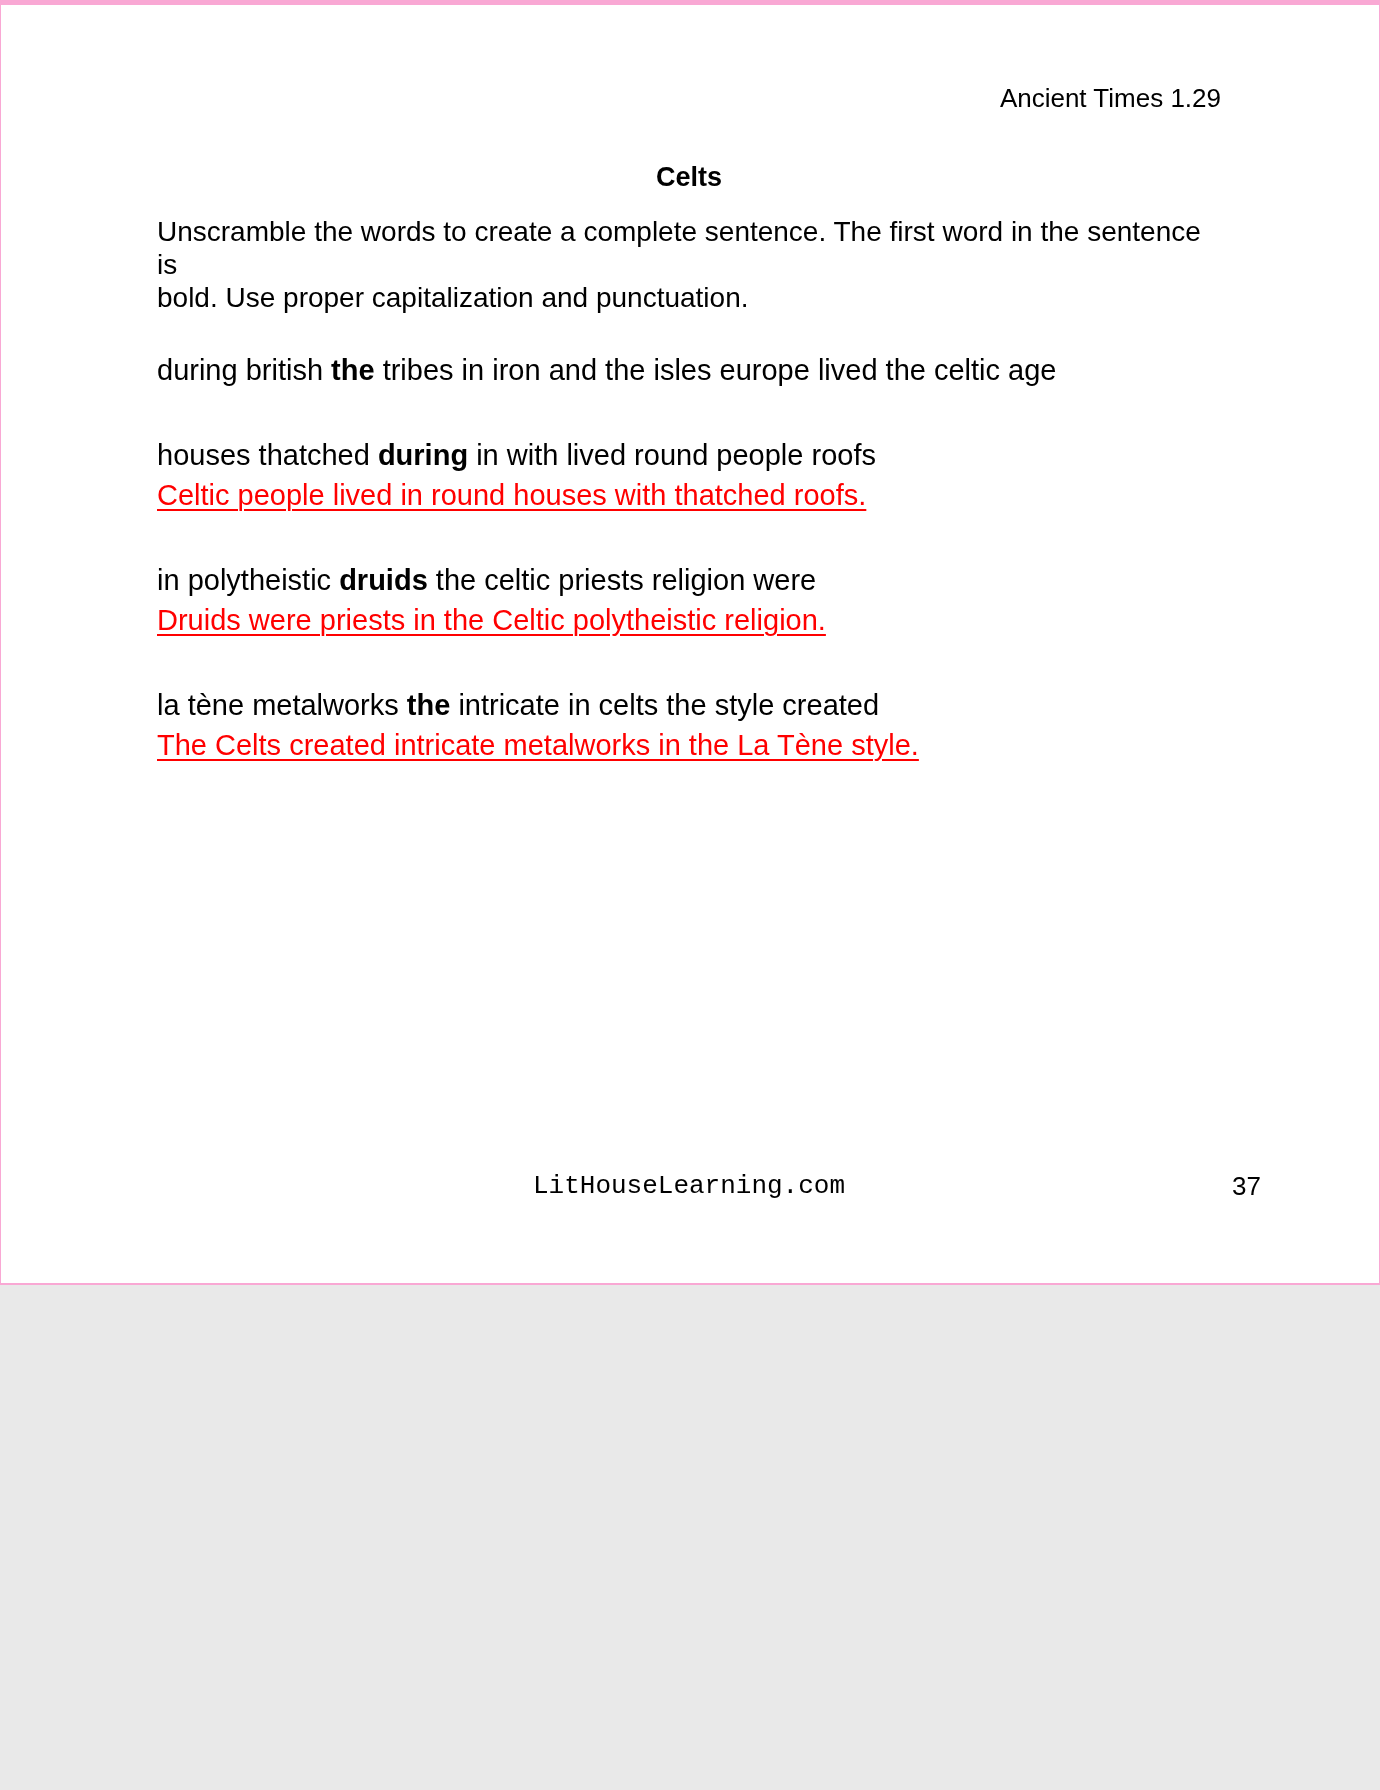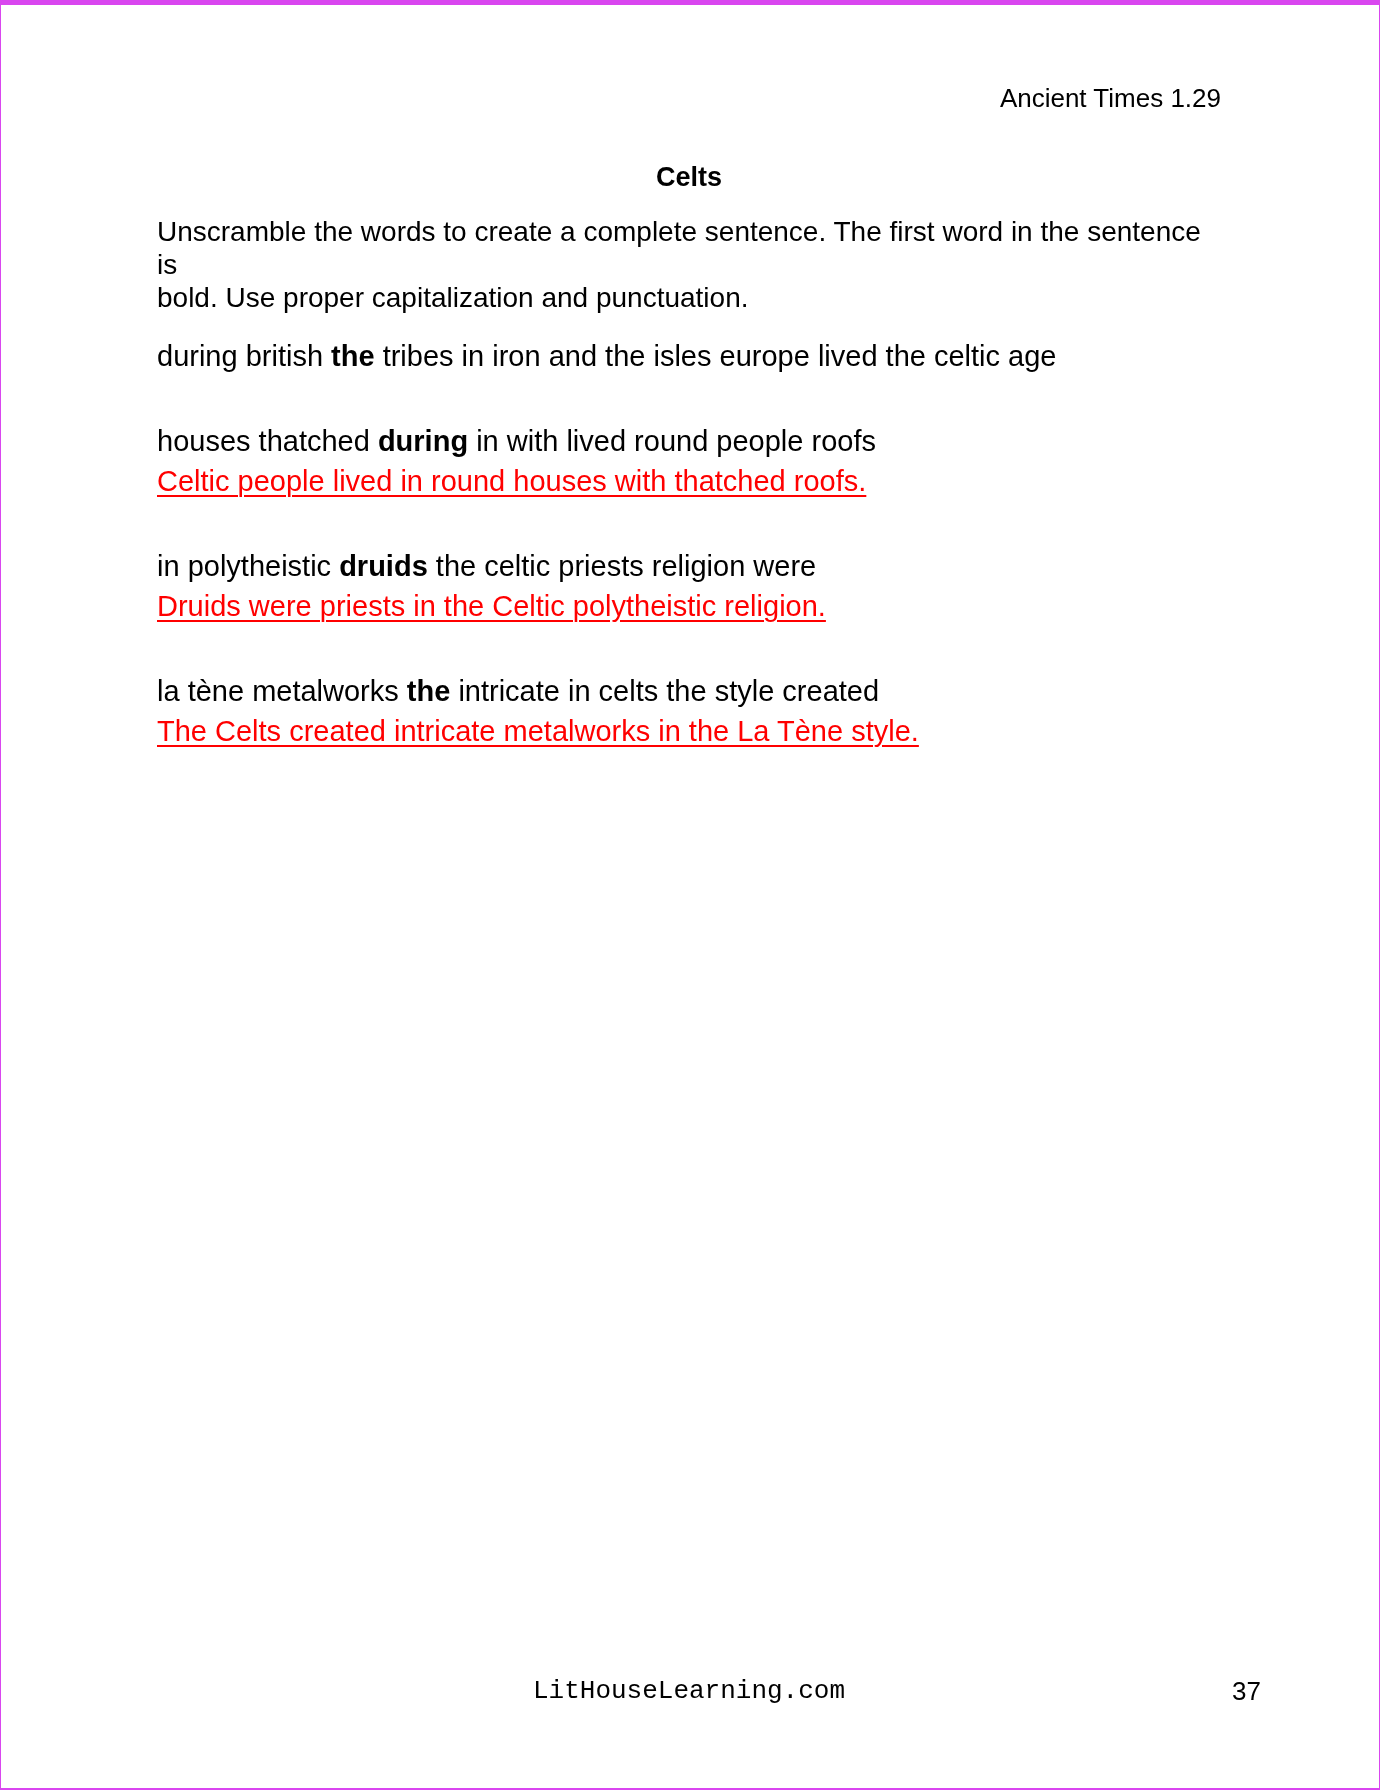--- a/index.html
+++ b/index.html
@@ -4,23 +4,23 @@
 <style>
   html, body {
     margin: 0;
     padding: 0;
     background: #e9e9e9;
     font-family: "Liberation Sans", "DejaVu Sans", sans-serif;
     color: #000;
   }
   .viewport {
     width: 1380px;
-    height: 1790px;
+    height: 1285px;
     position: relative;
-    background: #d946ef;
+    background: #f9a8d4;
   }
   .page {
     position: absolute;
     top: 5px;
     left: 1px;
     right: 1px;
     bottom: 2px;
     background: #ffffff;
     box-sizing: border-box;
     display: flex;
@@ -39,21 +39,21 @@
     font-weight: bold;
     margin-top: 42px;
   }
   .instructions {
     text-align: left;
     font-size: 28px;
     line-height: 33px;
     margin-top: 16px;
   }
   .exercise-list {
-    margin-top: 22px;
+    margin-top: 36px;
   }
   .exercise {
     margin-bottom: 45px;
   }
   .scrambled {
     font-size: 29px;
     line-height: 40px;
     color: #000;
   }
   .scrambled .bold-word {

